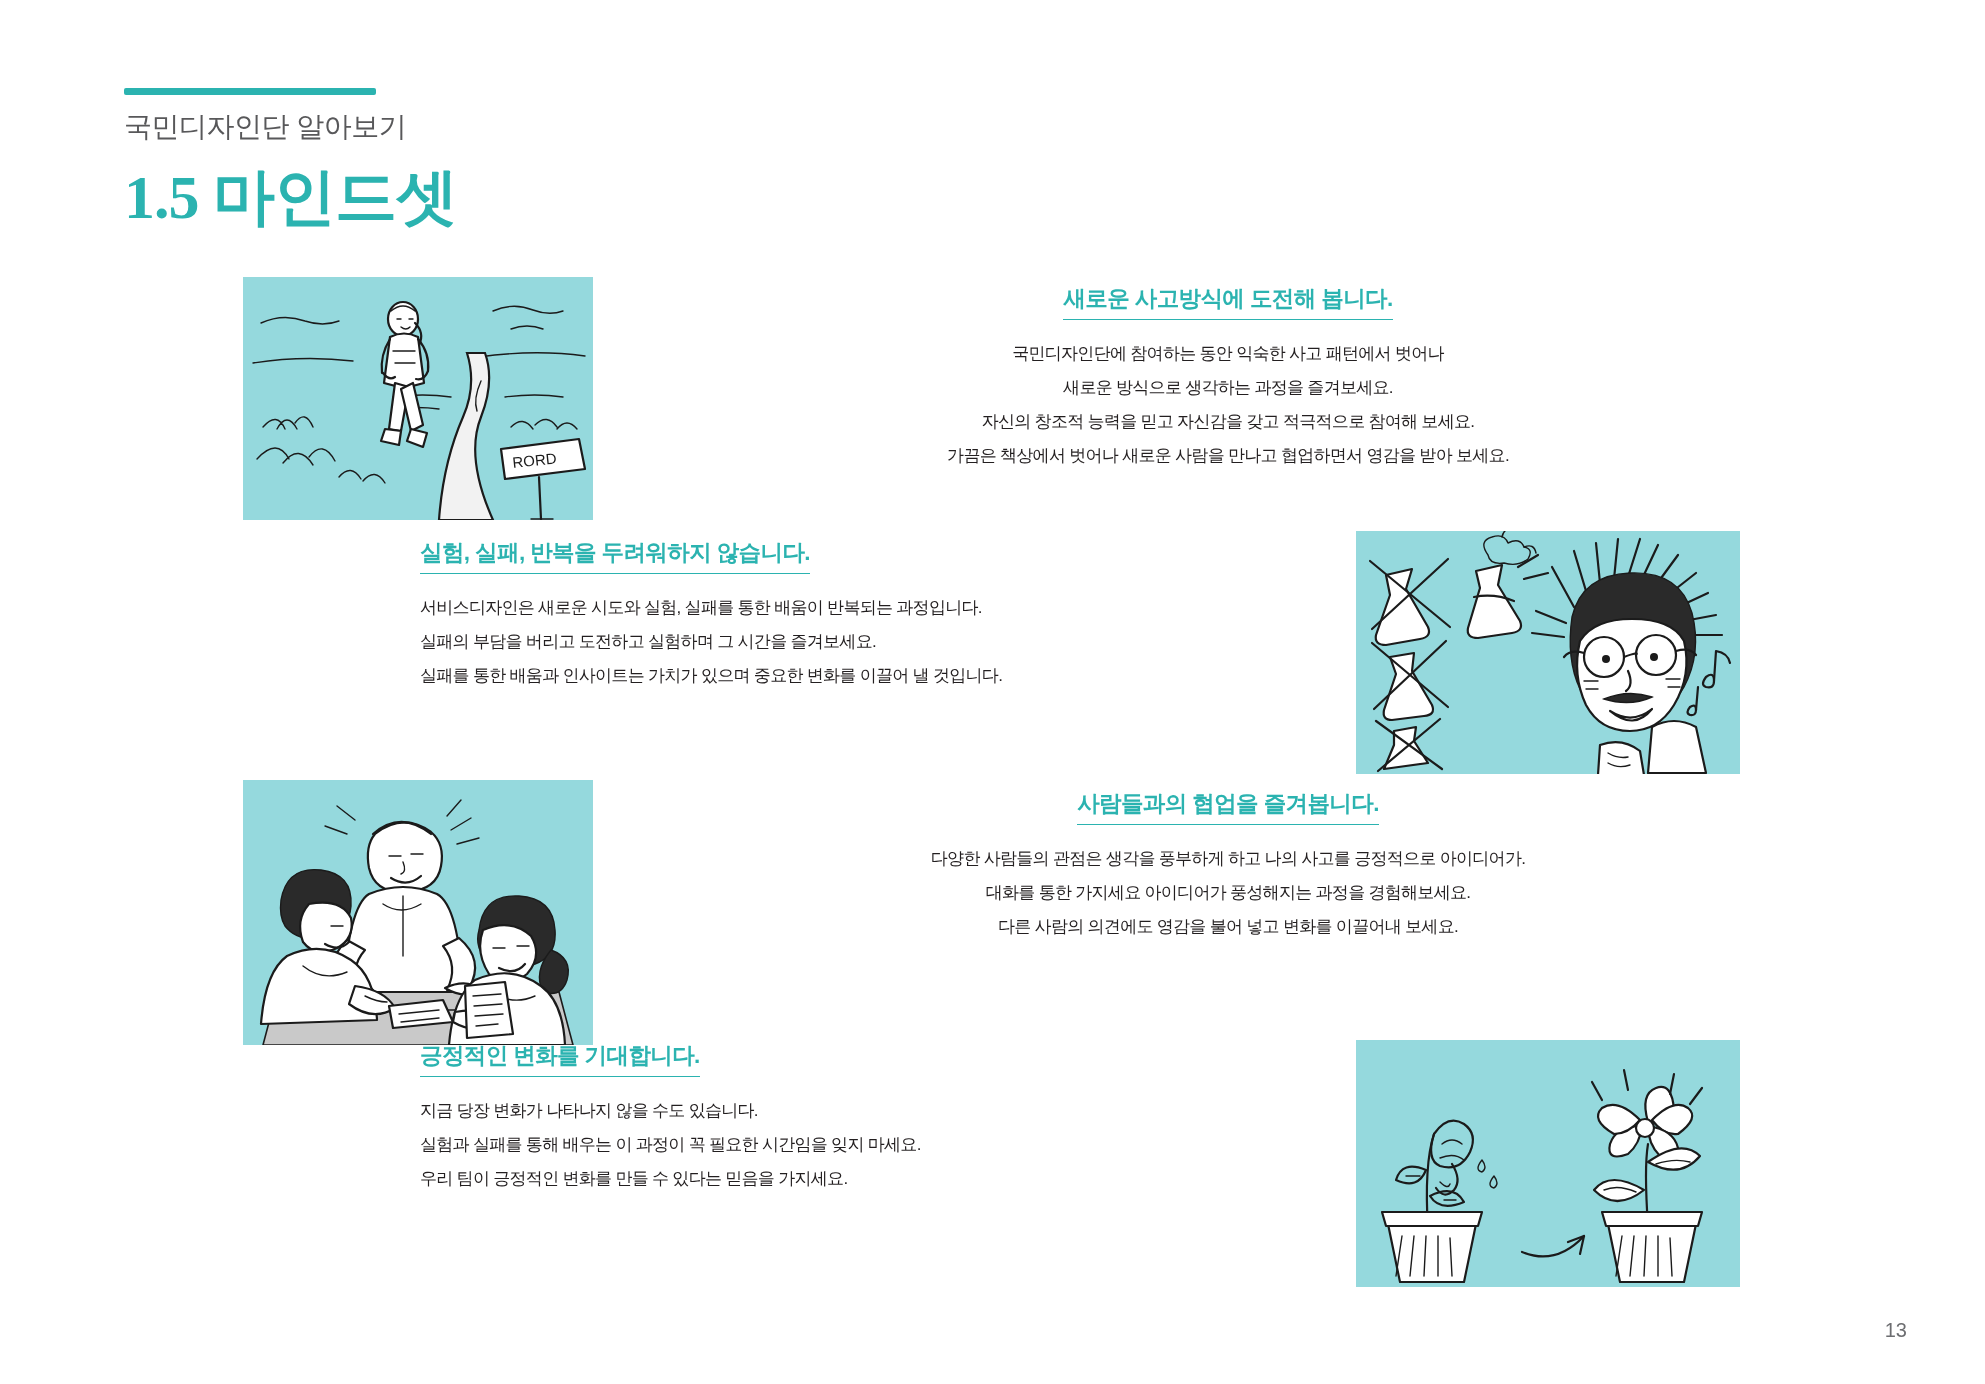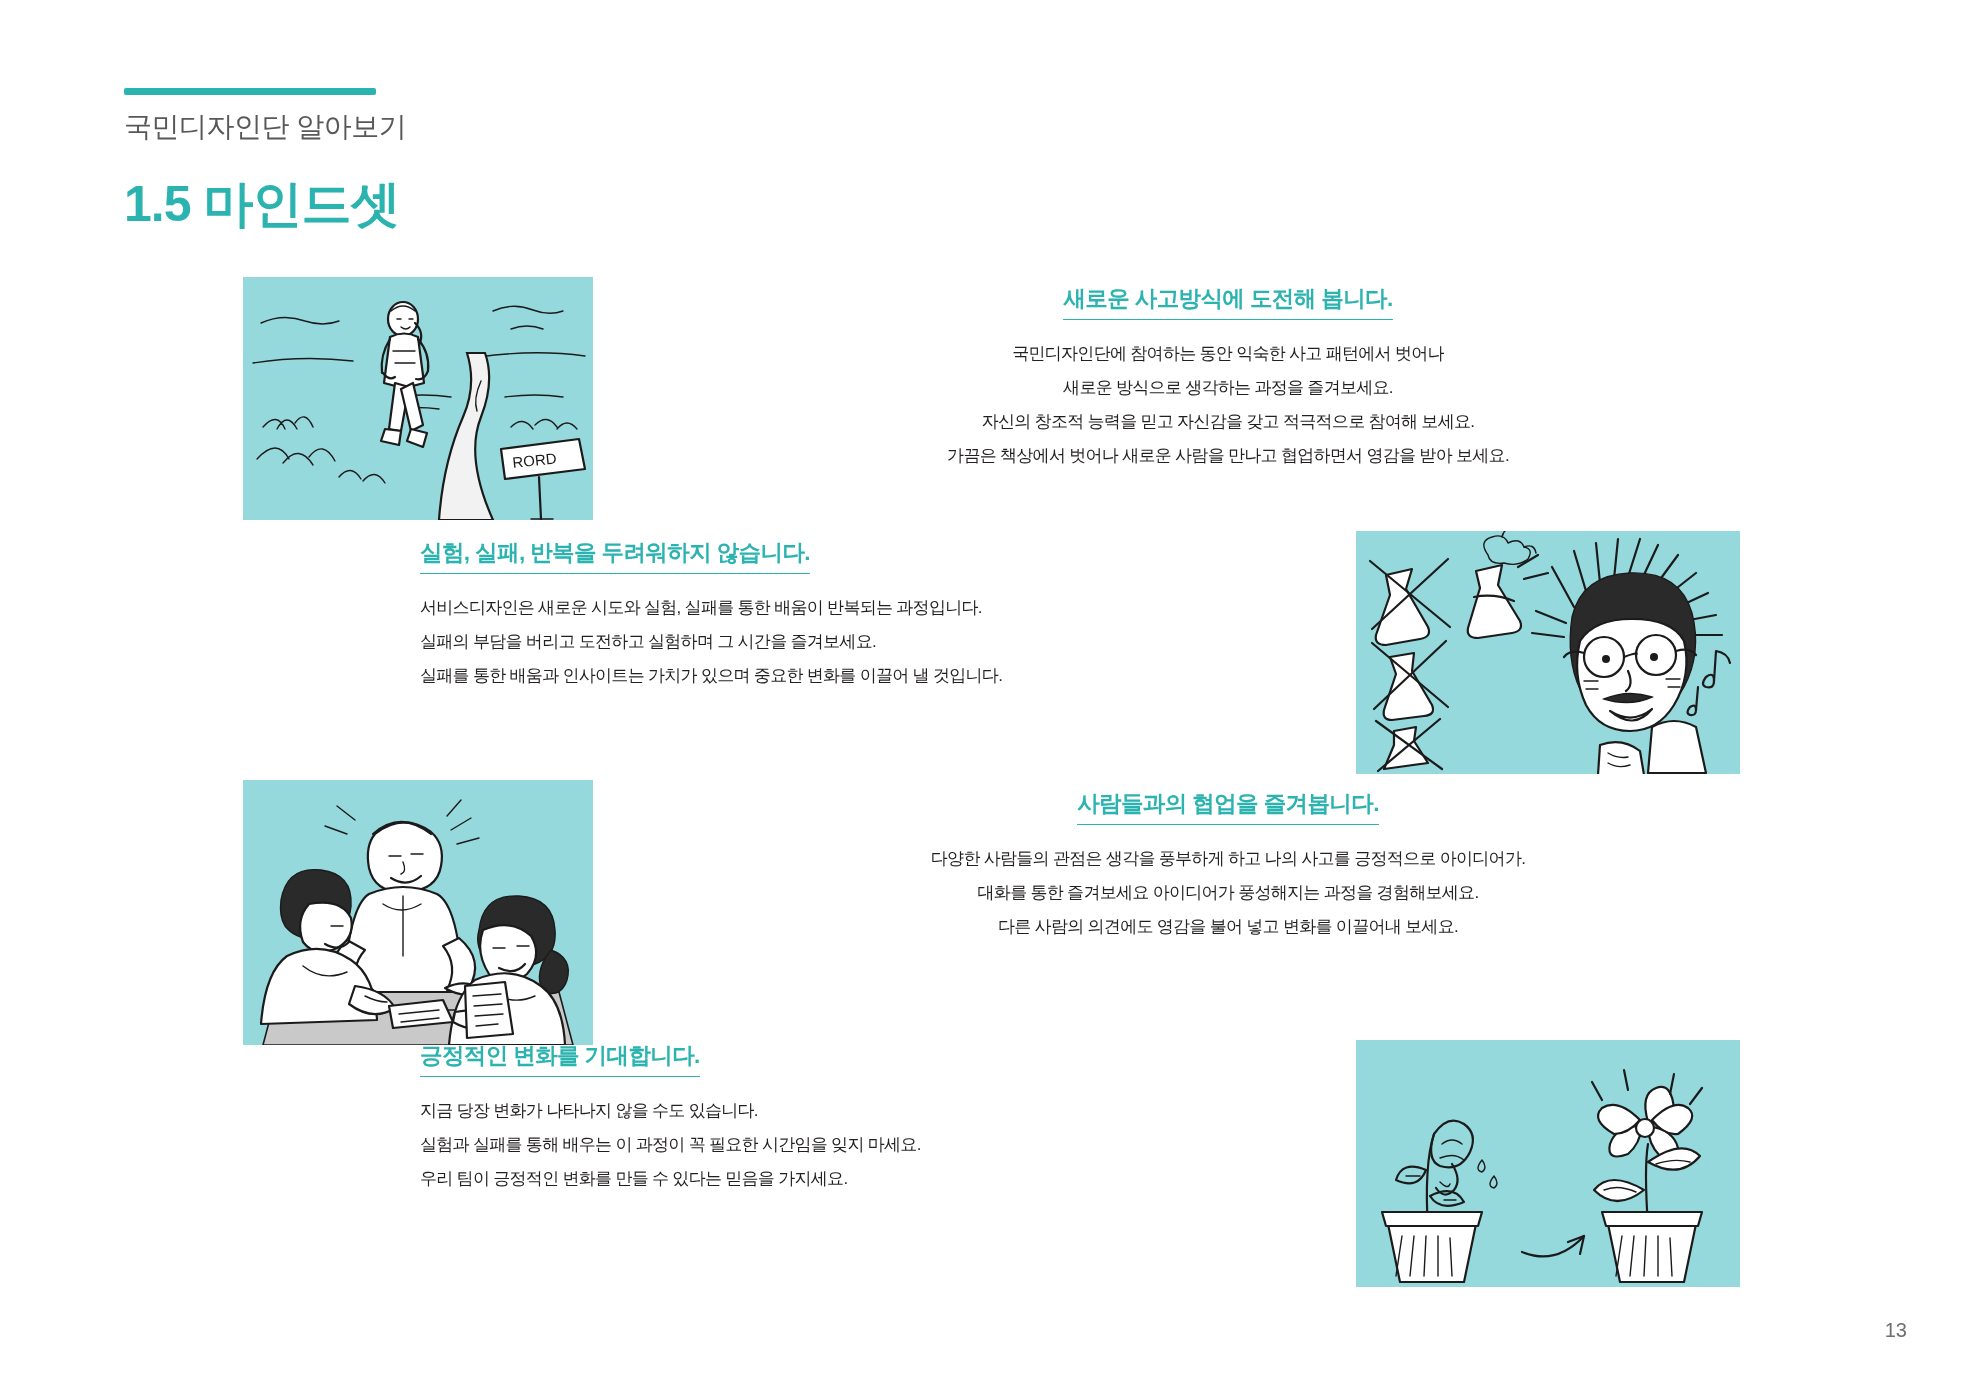--- a/index.html
+++ b/index.html
@@ -29,25 +29,26 @@
     background: #2bb3b0;
     border-radius: 2px;
   }
   .header-kicker {
     margin-top: 13px;
     font-size: 28px;
     letter-spacing: -0.5px;
     color: #58585a;
   }
   .header-title {
-    margin-top: 25px;
-    font-size: 50px;
+    margin-top: 9px;
+    font-size: 62px;
     font-weight: bold;
     letter-spacing: -1px;
     color: #2bb3b0;
+    font-family: Liberation Serif, serif;
   }
   .illus {
     position: absolute;
     background: #95d9dd;
     overflow: hidden;
   }
   .illus svg { display: block; }
 
   .textcol {
     position: absolute;
@@ -296,21 +297,21 @@
     <path class="ink-fill-w" d="M146 226 l54 -6 l10 22 l-60 6 Z"></path>
     <path class="ink-thin" d="M156 234 l40 -4 M158 242 l38 -4"></path>
     <path class="ink-fill-w" d="M222 206 l40 -4 l8 52 l-46 4 Z"></path>
     <path class="ink-thin" d="M230 216 l28 -2 M231 226 l28 -2 M232 236 l28 -2 M233 246 l22 -2"></path>
   </svg>
 </div>
 <div class="textcol align-left" id="block3-text">
   <div class="heading">사람들과의 협업을 즐겨봅니다.</div>
   <div class="lines">
     <div>다양한 사람들의 관점은 생각을 풍부하게 하고 나의 사고를 긍정적으로 아이디어가.</div>
-    <div>대화를 통한 즐겨보세요 아이디어가 풍성해지는 과정을 경험해보세요.</div>
+    <div>대화를 통한 가지세요 아이디어가 풍성해지는 과정을 경험해보세요.</div>
     <div>다른 사람의 의견에도 영감을 불어 넣고 변화를 이끌어내 보세요.</div>
   </div>
 </div>
 
 <div class="illus" id="block4-illus">
   <svg width="384" height="247" viewBox="0 0 384 247" xmlns="http://www.w3.org/2000/svg">
 
     <g>
       <path class="ink" d="M72 190 q-4 -66 6 -96"></path>
       <path class="ink" d="M78 94 q14 -20 30 -10 q14 10 6 28 q-10 20 -30 14 q-14 -6 -6 -32 Z" fill="#ffffff"></path>

